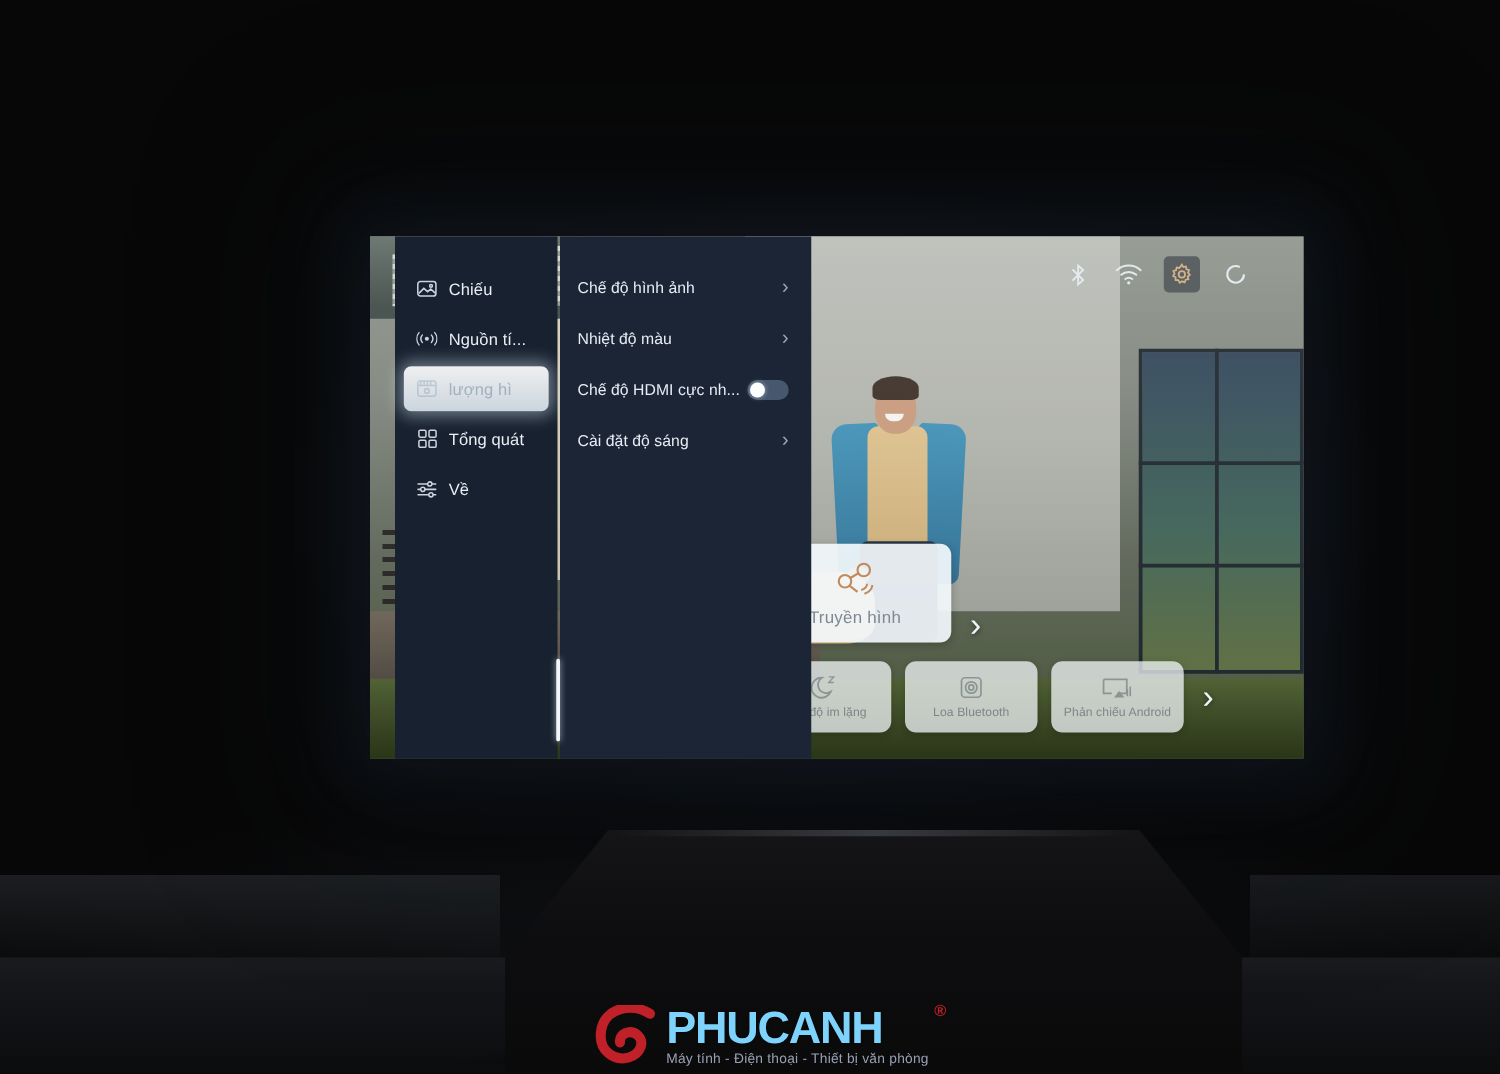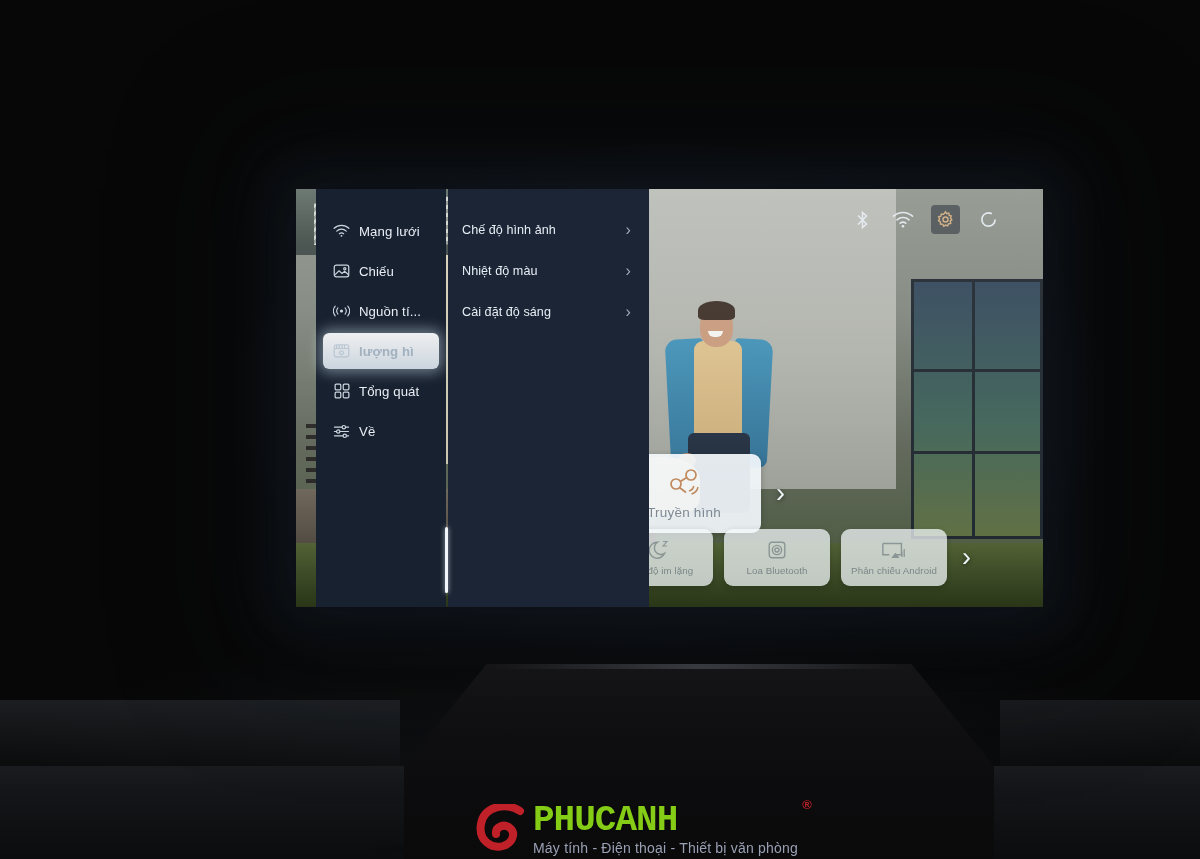--- a/index.html
+++ b/index.html
@@ -111,21 +111,21 @@
 
   
   .status-bar { position:absolute; right:43px; top:16px; display:flex; align-items:center; gap:17px; z-index:30; }
   .st-ic { width:23px; height:23px; display:flex; align-items:center; justify-content:center;
     opacity:.93; }
   .st-ic svg { display:block; }
   .st-ic.active { background: rgba(66,72,78,0.74); border-radius:4px; width:29px; height:29px; }
 
   
   .cards-row { position:absolute; z-index:20; display:flex; align-items:center; gap:11px; }
-  .row1 { left: 276px; top: 265px; }
+  .row1 { left: 276px; top: 246px; align-items: flex-end; }
   .row2 { left: 276px; top: 340px; }
   .card {
     background: rgba(243,248,252,0.92);
     border-radius: 9px;
     display:flex; flex-direction:column; align-items:center; justify-content:center;
     color:#7b8691;
     box-shadow: 0 2px 7px rgba(0,0,0,0.22);
   }
   .card.big { width:154px; height:79px; gap:8px; }
   .card.small { width:106px; height:57px; gap:4px; opacity:0.80; }
@@ -150,21 +150,20 @@
     height:36px; display:flex; align-items:center; gap:9px;
     padding:0 6px 0 10px; margin:4px 7px; border-radius:6px;
     color:#e9eef5; font-size:13.2px; white-space:nowrap; letter-spacing:.1px;
   }
   .menu-item .mi-ic { width:17px; height:17px; flex:0 0 17px; display:flex;
     align-items:center; justify-content:center; opacity:.92; }
   .menu-item.selected {
     background: linear-gradient(180deg, rgba(255,255,255,0.93), rgba(228,238,246,0.88));
     color: rgba(150,168,185,0.85);
     box-shadow: 0 0 13px 4px rgba(210,230,245,0.45);
-    font-weight: bold;
   }
   .menu-item.selected .mi-ic { opacity:.45; }
 
   .sub-list { padding-top:18px; }
   .sub-item {
     height:36px; display:flex; align-items:center; justify-content:space-between;
     padding:0 18px 0 14px; margin:5px 0; color:#e7edf4; font-size:12.6px;
     white-space:nowrap; letter-spacing:.05px;
   }
   .sub-chev { color:#9aa7b6; font-size:16px; font-weight:300; line-height:1; }
@@ -204,23 +203,23 @@
   }
 
   
   #watermark {
     position:absolute; left:476px; top:802px; width:244px; height:52px; z-index:60;
     display:flex; align-items:center; gap:5px;
   }
   .wm-logo { position:relative; width:52px; height:48px; flex:0 0 52px; }
   .wm-text { position:relative; }
   .wm-main { font-size:36px; font-weight:bold; letter-spacing:-1px; line-height:1; }
-  .wm-main .blue { color:#84cc16; text-shadow:0 0 2px rgba(0,0,0,.6);font-family:Liberation Mono, monospace; }
+  .wm-main .blue { color:#7dd3fc; text-shadow:0 0 2px rgba(0,0,0,.6); }
   .wm-reg { position:absolute; right:-13px; top:-2px; color:#c02027; font-size:13px; font-weight:bold; }
-  .wm-tag { font-size:14px; color:#9aa0b4; letter-spacing:.2px; margin-top:1px;
+  .wm-tag { font-size:11px; color:#9aa0b4; letter-spacing:.2px; margin-top:1px;
     white-space:nowrap; }
 </style>
 </head>
 <body>
 
 <div id="stage">
 
   <div class="room-glow"></div>
   <div class="floor-line"></div>
   <div class="wall-left"></div>
@@ -338,31 +337,20 @@
         </div>
         <div class="card-label">Phản chiếu Android</div>
       </div>
       <div class="chev-next">›</div>
     </div>
 
     <div class="settings-left">
       <div class="menu-list">
         <div class="menu-item">
           <span class="mi-ic">
-            <svg width="17" height="14" viewBox="0 0 20 15" fill="none" stroke="#dbe4ee" stroke-width="1.4" stroke-linecap="round">
-              <path d="M1.3 4.3 A12.6 12.6 0 0 1 18.7 4.3"></path>
-              <path d="M4.4 7.6 A8 8 0 0 1 15.6 7.6"></path>
-              <path d="M7.4 10.7 A4 4 0 0 1 12.6 10.7"></path>
-              <circle cx="10" cy="13.2" r="1.1" fill="#dbe4ee" stroke="none"></circle>
-            </svg>
-          </span>
-          <span>Mạng lưới</span>
-        </div>
-        <div class="menu-item">
-          <span class="mi-ic">
             <svg width="17" height="16" viewBox="0 0 18 17" fill="none" stroke="#dbe4ee" stroke-width="1.3">
               <rect x="1.3" y="2.3" width="15.4" height="12.4" rx="2.2"></rect>
               <circle cx="12.5" cy="6" r="1.2"></circle>
               <path d="M2.2 12.4 L6.4 8.2 L9.6 11 L12.3 8.8 L16.2 12.2"></path>
             </svg>
           </span>
           <span>Chiếu</span>
         </div>
         <div class="menu-item">
           <span class="mi-ic">
@@ -418,20 +406,26 @@
       <div class="sub-list">
         <div class="sub-item">
           <span>Chế độ hình ảnh</span>
           <span class="sub-chev">›</span>
         </div>
         <div class="sub-item">
           <span>Nhiệt độ màu</span>
           <span class="sub-chev">›</span>
         </div>
         <div class="sub-item">
+          <span>Chế độ HDMI cực nh...</span>
+          <span class="toggle">
+            <span class="knob"></span>
+          </span>
+        </div>
+        <div class="sub-item">
           <span>Cài đặt độ sáng</span>
           <span class="sub-chev">›</span>
         </div>
       </div>
     </div>
     <div class="scrollbar"></div>
 
   </div>
 
   <div class="pj-shadow"></div>

